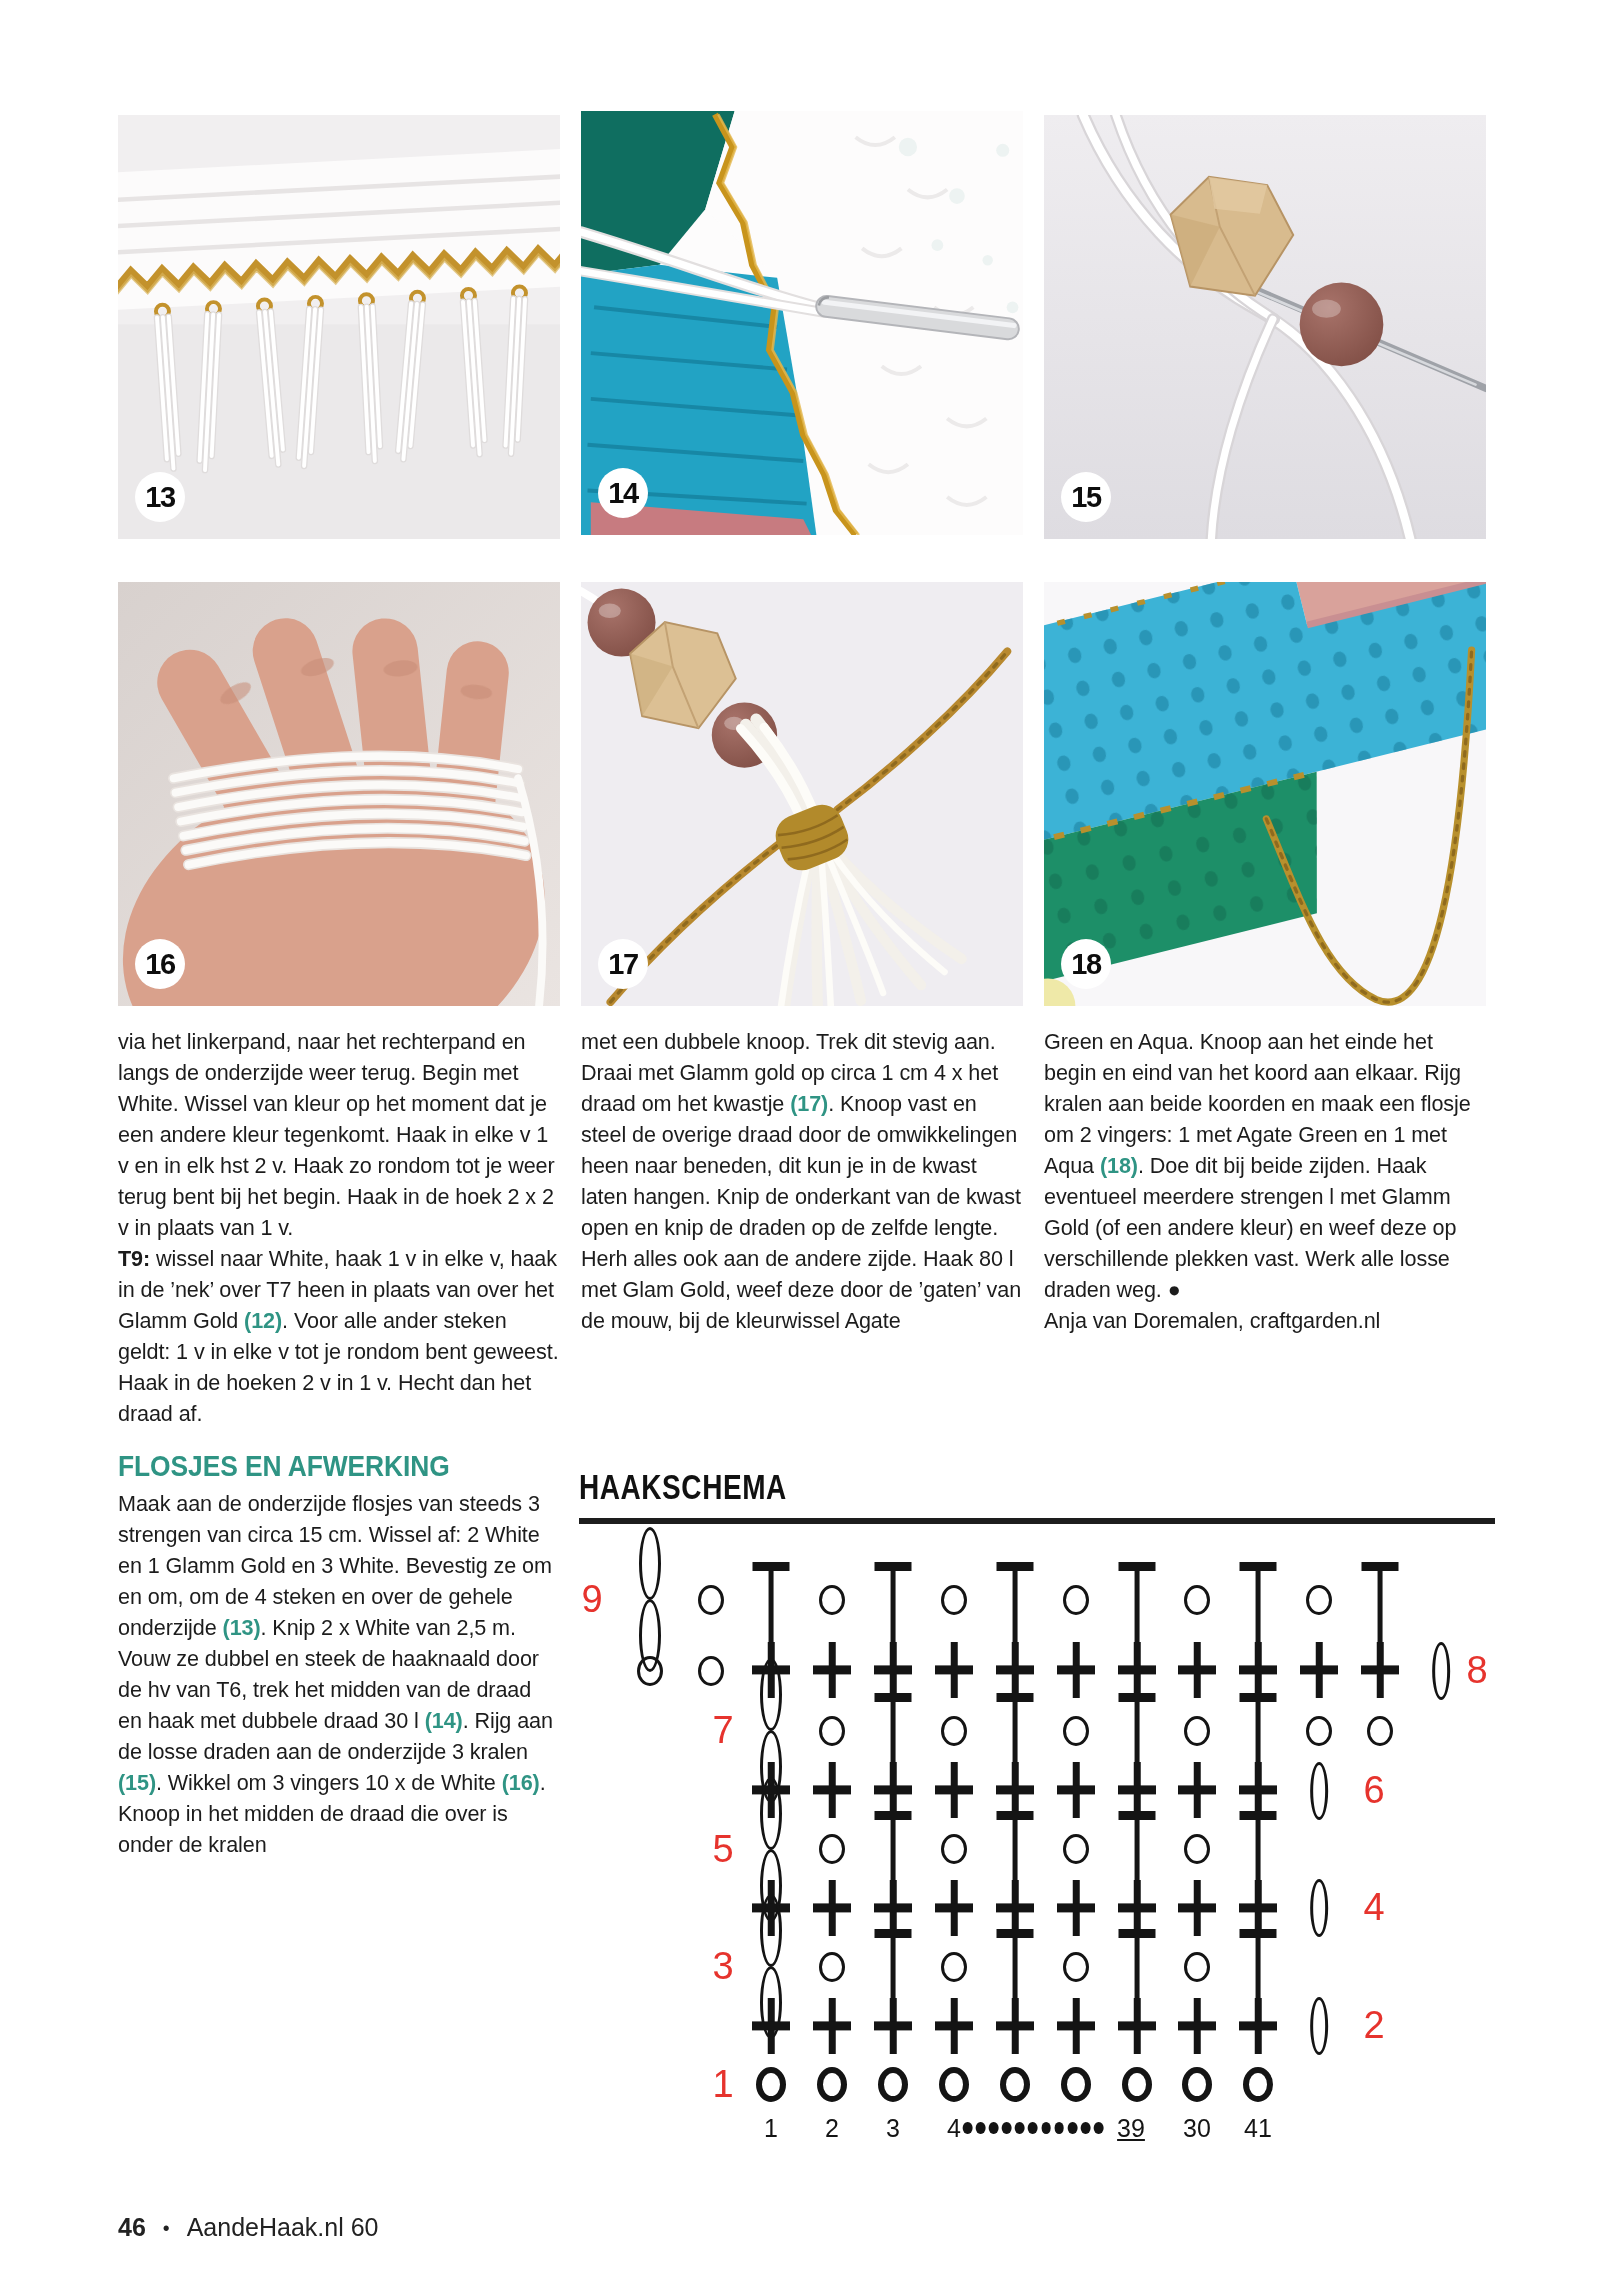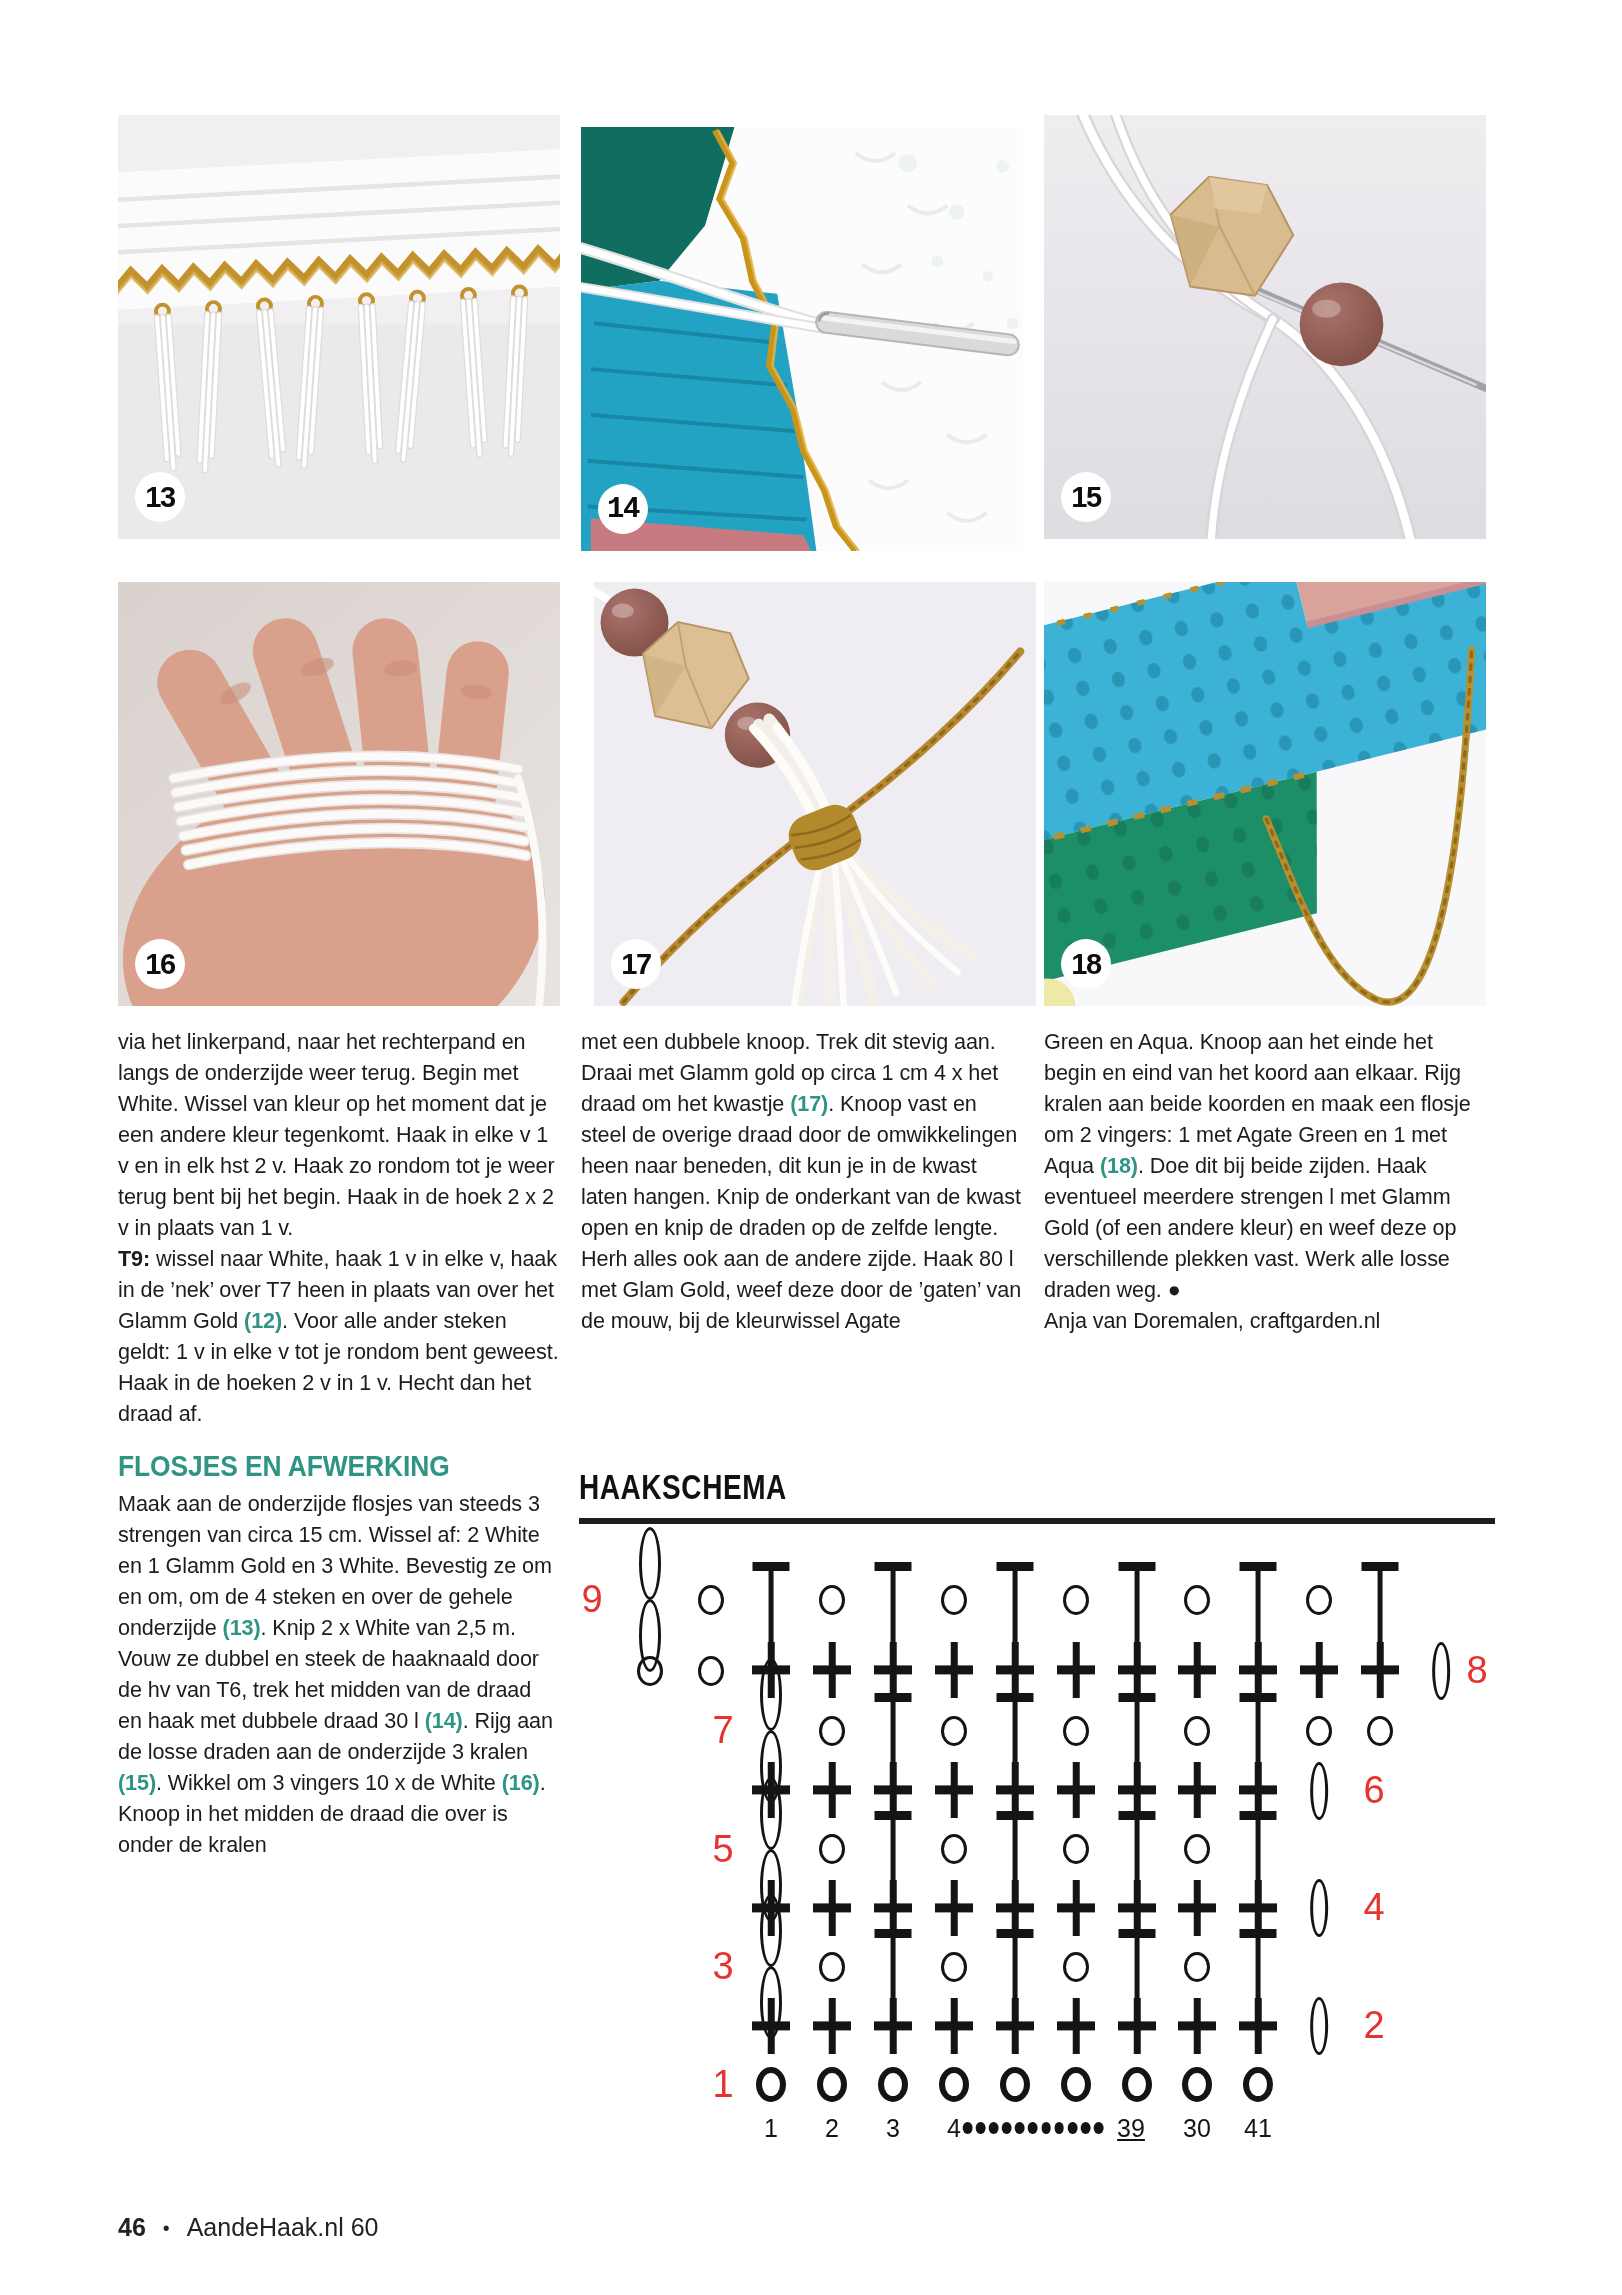--- a/index.html
+++ b/index.html
@@ -129,21 +129,21 @@
               <rect x="619" y="277" width="8" height="223" rx="4"></rect>
             </g>
         </g>
       </g>
     </svg>
     <div class="badge">
         <span>13</span>
       </div>
   </div>
 
-  <div class="photo" style="left:581px;top:127px;font-family:Liberation Mono, monospace;">
+  <div class="photo" style="left:581px;top:111px;">
     <svg viewBox="0 0 676 648" preserveAspectRatio="none">
       <rect width="676" height="648" fill="#fdfcfc"></rect>
       <path d="M0,0 H235 L190,150 L120,235 L0,250 Z" fill="#0f6e60"></path>
       <g fill="#157a67" opacity=".85">
         <circle cx="500" cy="55" r="14"></circle>
           <circle cx="575" cy="130" r="12"></circle>
           <circle cx="645" cy="60" r="10"></circle>
         <circle cx="545" cy="205" r="9"></circle>
           <circle cx="622" cy="228" r="8"></circle>
           <circle cx="660" cy="300" r="9"></circle>
@@ -269,21 +269,21 @@
           <path d="M108,432 C262,400 442,382 624,418"></path>
         </g>
         <path d="M612,300 C648,420 656,540 644,648" stroke="#fbfaf8" stroke-width="12"></path>
       </g>
     </svg>
     <div class="badge">
         <span>16</span>
       </div>
   </div>
 
-  <div class="photo" style="left:581px;top:582px;margin-left:13px;">
+  <div class="photo" style="left:581px;top:582px;">
     <svg viewBox="0 0 676 648" preserveAspectRatio="none">
       <defs>
         <radialGradient id="bead17" cx=".35" cy=".3" r=".9">
           <stop offset="0" stop-color="#a8736a"></stop>
             <stop offset="1" stop-color="#7c4a41"></stop>
         </radialGradient>
       </defs>
       <rect width="676" height="648" fill="#efedf1"></rect>
       <g fill="none" stroke-linecap="round">
         <path d="M45,642 C150,520 262,430 340,372" stroke="#b8892f" stroke-width="12"></path>

